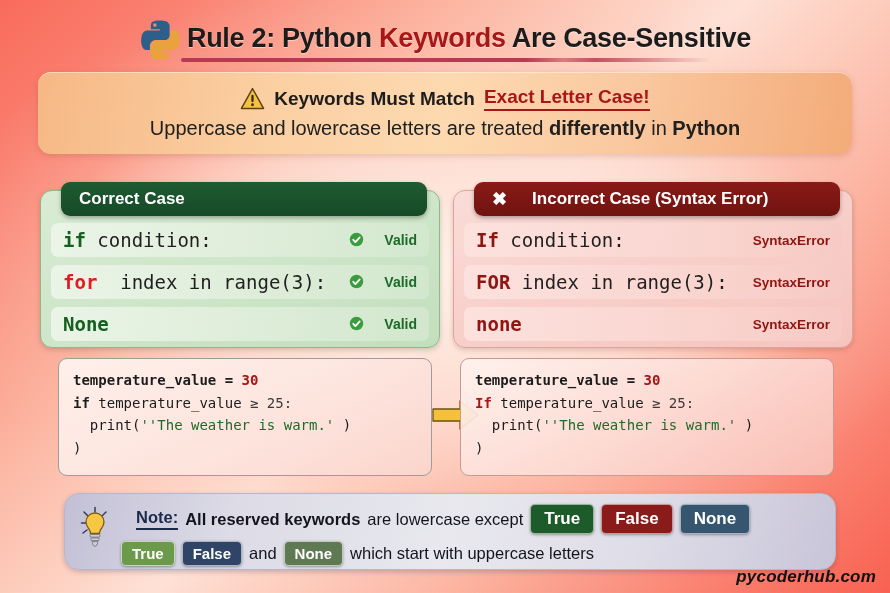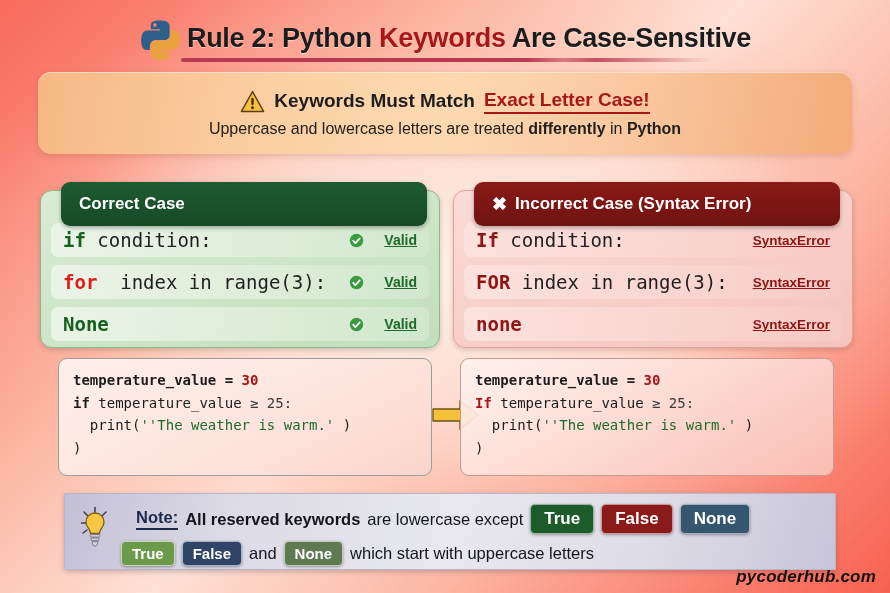--- a/index.html
+++ b/index.html
@@ -72,21 +72,21 @@
   .banner-line1 {
     display: flex; align-items: center; gap: 9px;
     font-size: 19px; font-weight: bold; color: #1d1d1d;
   }
   .warn-icon { width: 25px; height: 23px; display: block; }
   .banner-line1 .accent {
     color: #a81717;
     border-bottom: 2.5px solid #a81717;
     padding-bottom: 1px;
   }
-  .banner-line2 { font-size: 16px; color: #20201f; }
+  .banner-line2 { font-size: 20px; color: #20201f; }
   .banner-line2 b { font-weight: bold; }
 
   
   .panel {
     position: absolute;
     top: 190px;
     width: 400px; height: 158px;
     border-radius: 12px;
     padding: 24px 10px 9px 10px;
   }
@@ -98,23 +98,23 @@
   }
   .panel.incorrect {
     left: 453px;
     background: linear-gradient(160deg, #fadcd8 0%, #f8d0cb 45%, #f6c4be 100%);
     border: 1.5px solid #dda49c;
     box-shadow: 0 2px 5px rgba(100,35,30,.2);
   }
   .panel-header {
     position: absolute;
     top: -9px; left: 20px;
-    height: 44px;
+    height: 34px;
     display: flex; align-items: center;
-    gap: 8px;
+    gap: 25px;
     padding: 0 18px;
     border-radius: 9px;
     color: #fff;
     font-size: 17px;
     white-space: nowrap;
     box-shadow: 0 2px 4px rgba(0,0,0,.3);
   }
   .panel.correct .panel-header {
     background: linear-gradient(180deg, #1e5b32 0%, #164a27 100%);
     width: 366px;
@@ -142,24 +142,23 @@
     font-family: "DejaVu Sans Mono", monospace;
     font-size: 19px;
     color: #1f1f1f;
     white-space: pre;
   }
   .code .kw-ok   { color: #14601f; font-weight: bold; }
   .code .kw-red  { color: #e01b1b; font-weight: bold; }
   .code .kw-err  { color: #8f1512; font-weight: bold; }
 
   .status {
-    display: flex; align-items: center; gap: 20px;
+    display: flex; align-items: flex-start; gap: 20px;
     font-size: 14px; font-weight: bold;
     white-space: nowrap;
-    text-decoration: underline;
   }
   .status.valid { color: #1d6b2a; }
   .status.error { color: #8f1512; font-size: 13.5px; }
   .check { width: 15px; height: 15px; display: block; }
 
   
   .codeblock {
     position: absolute;
     top: 358px;
     width: 374px; height: 118px;
@@ -201,21 +200,21 @@
     font-size: 14.5px;
     box-shadow: 0 2px 4px rgba(90,30,25,.3);
     white-space: nowrap;
   }
 
   
   .note {
     position: absolute;
     left: 64px; top: 493px;
     width: 772px; height: 77px;
-    border-radius: 1px;
+    border-radius: 15px;
     background: linear-gradient(105deg, #c3c0d6 0%, #dcdbe6 22%, #e8e8ee 50%, #dfdde8 74%, #c9c5d9 100%);
     border: 1.5px solid #b9b6cb;
     box-shadow: 0 2px 5px rgba(60,50,80,.25);
     padding: 7px 12px 7px 16px;
   }
   .bulb { width: 32px; height: 44px; position: absolute; left: 14px; top: 12px; }
   .note-line {
     display: flex; align-items: center; gap: 7px;
     white-space: nowrap;
   }

